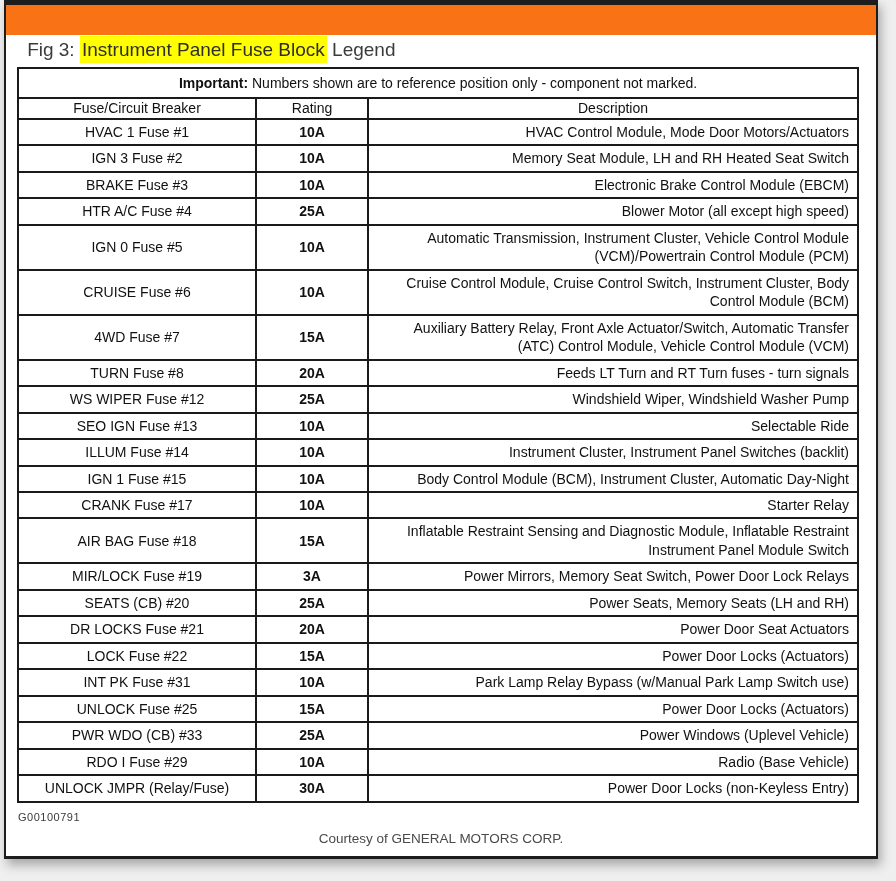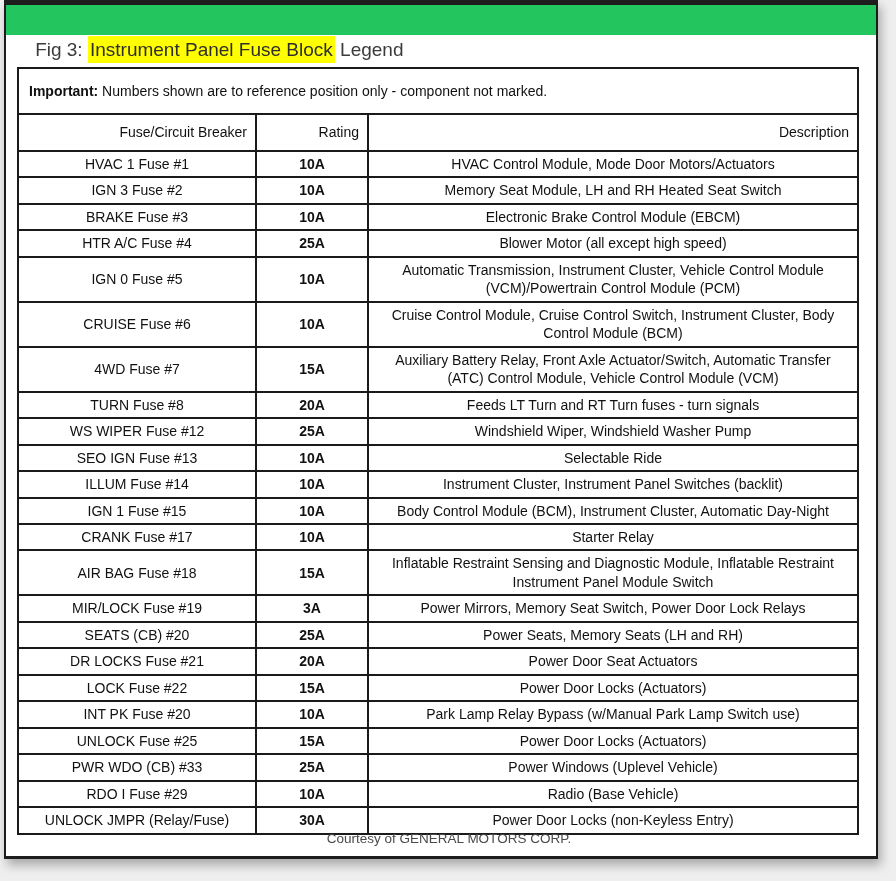--- a/index.html
+++ b/index.html
@@ -14,25 +14,24 @@
     left: 4px; top: 0;
     width: 870px; height: 851px;
     background: #ffffff;
     border: 2px solid #1d1d1d;
     border-top-width: 5px;
     border-bottom-width: 3px;
     box-shadow: 3px 6px 10px rgba(0,0,0,0.30);
   }
   .titlebar {
     height: 30px;
-    background: #22c55e;
+    background: #f97316;
     color: #3b3b3b;
     font-size: 19px;
     line-height: 30px;
-    padding-left: 8px;
     white-space: pre;
   }
   .titlebar mark {
     background: #ffff00;
     color: #2e2e2e;
     padding: 3px 2px;
   }
   table.fuse-table {
     border-collapse: collapse;
     margin: 32px 0 0 11px;
@@ -41,43 +40,43 @@
     color: #111111;
     font-size: 14px;
     line-height: 1.32;
   }
   table.fuse-table td, table.fuse-table th {
     border: 2px solid #1a1a1a;
     padding: 3px 8px;
     overflow: hidden;
   }
   tr.important-row td {
-    text-align: left;
-    padding: 13px 10px;
+    text-align: center;
+    padding: 5px 10px;
   }
   tr.header-row th {
     font-weight: normal;
-    text-align: right;
-    padding: 8px 8px;
+    text-align: center;
+    padding: 0 8px;
   }
   td.c-fuse   { text-align: center; border-radius: 9px; }
   td.c-rating { text-align: center; font-weight: bold; }
-  td.c-desc   { text-align: center; }
+  td.c-desc   { text-align: right; }
   .col-fuse   { width: 238px; }
   .col-rating { width: 112px; }
   .col-desc   { width: 490px; }
   .figure-code {
     margin: 8px 0 0 12px;
     font-size: 11px;
     color: #3a3a3a;
     letter-spacing: 0.5px;
   }
   .courtesy {
     position: absolute;
-    left: 8px; bottom: 10px;
+    left: 0; bottom: 10px;
     width: 100%;
     text-align: center;
     font-size: 13.5px;
     color: #4a4a4a;
   }
 </style>
 </head>
 <body>
 
 <div class="frame">
@@ -205,21 +204,21 @@
     <td class="c-desc">Power Door Seat Actuators</td>
   </tr>
 
   <tr class="fuse-row">
     <td class="c-fuse">LOCK Fuse #22</td>
     <td class="c-rating">15A</td>
     <td class="c-desc">Power Door Locks (Actuators)</td>
   </tr>
 
   <tr class="fuse-row">
-    <td class="c-fuse">INT PK Fuse #20</td>
+    <td class="c-fuse">INT PK Fuse #31</td>
     <td class="c-rating">10A</td>
     <td class="c-desc">Park Lamp Relay Bypass (w/Manual Park Lamp Switch use)</td>
   </tr>
 
   <tr class="fuse-row">
     <td class="c-fuse">UNLOCK Fuse #25</td>
     <td class="c-rating">15A</td>
     <td class="c-desc">Power Door Locks (Actuators)</td>
   </tr>
 
@@ -236,16 +235,17 @@
   </tr>
 
   <tr class="fuse-row">
     <td class="c-fuse">UNLOCK JMPR (Relay/Fuse)</td>
     <td class="c-rating">30A</td>
     <td class="c-desc">Power Door Locks (non-Keyless Entry)</td>
   </tr>
 </tbody>
   </table>
 
+  <div class="figure-code">G00100791</div>
 
   <div class="courtesy">Courtesy of GENERAL MOTORS CORP.</div>
 
 </div>
 
 </body></html>

